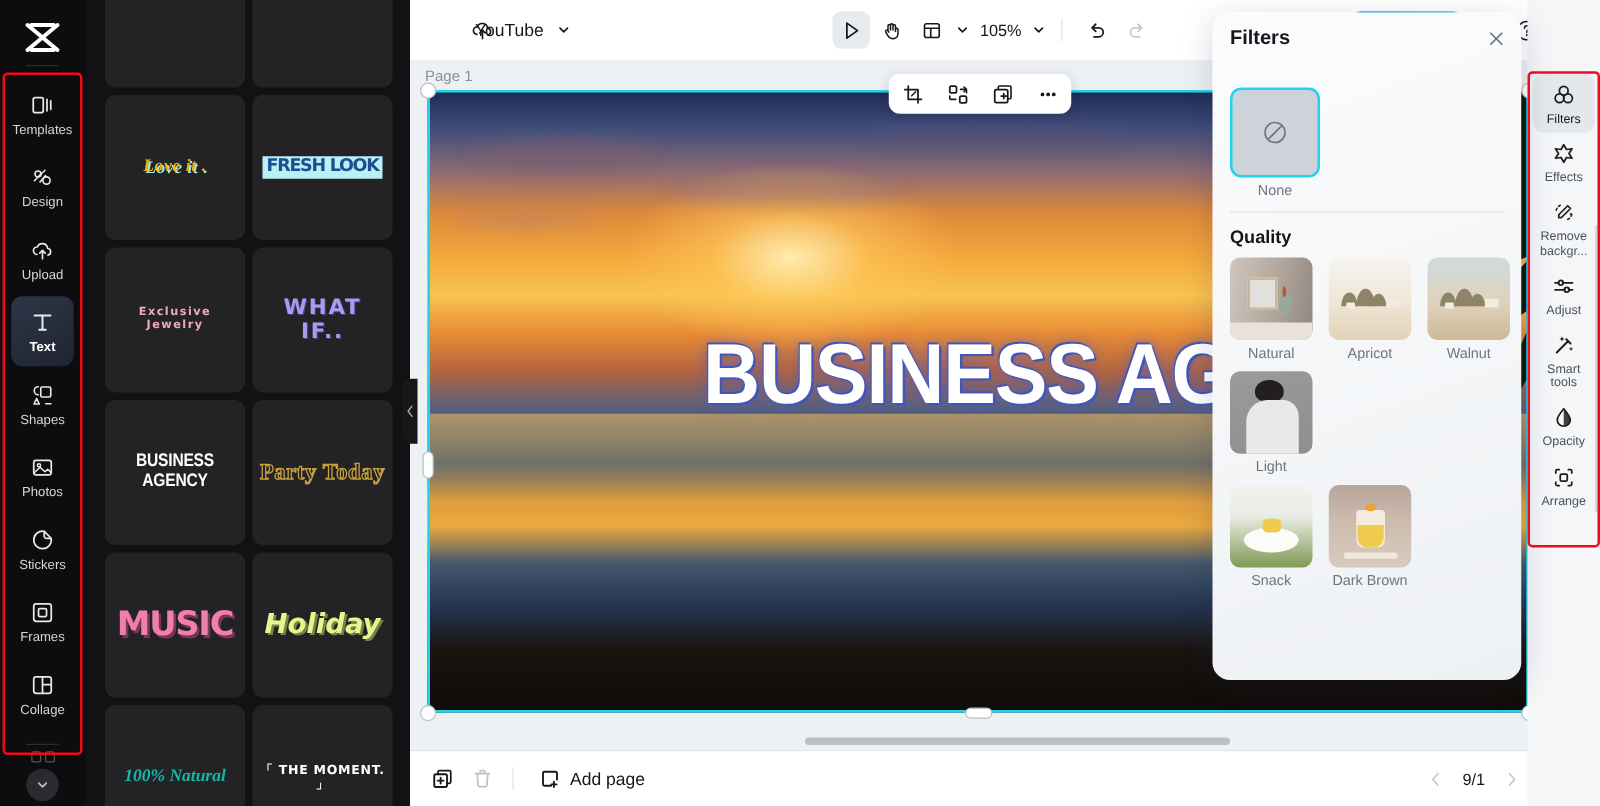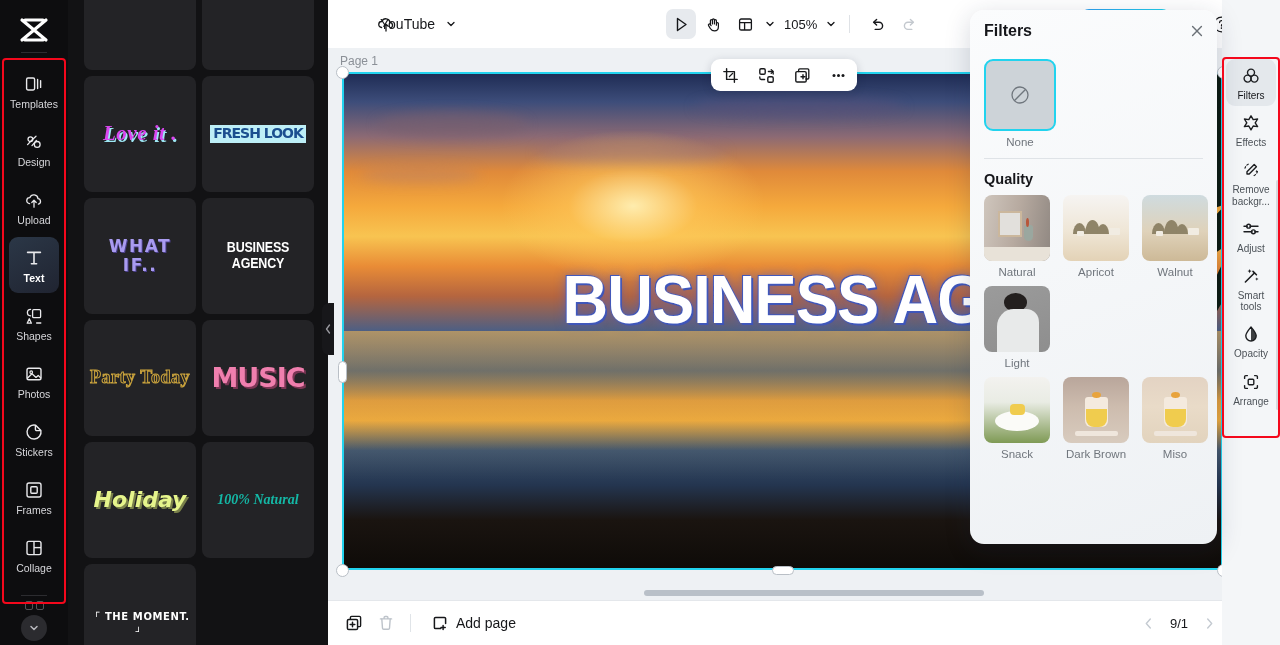--- a/index.html
+++ b/index.html
@@ -52,21 +52,21 @@
     position: absolute; left: 16px; top: -46px;
     width: 230px;
     display: grid; grid-template-columns: 112px 112px; gap: 6px;
   }
   .tpl-card {
     height: 116px; background: #232326; border-radius: 8px;
     display: flex; align-items: center; justify-content: center;
     overflow: hidden; cursor: pointer; padding: 4px;
   }
   .tpl-card span { text-align: center; line-height: 1.1; }
-  .t-love   { font-family: "Liberation Serif", serif; font-style: italic; font-weight: bold; font-size: 21px; color: #d946ef; text-shadow: 1.5px 1.5px 0 #9ee8f5; letter-spacing: .5px; }
+  .t-love   { font-family: "Liberation Serif", serif; font-style: italic; font-weight: bold; font-size: 14px; color: #eab308; text-shadow: 1.5px 1.5px 0 #9ee8f5; letter-spacing: .5px; }
   .t-fresh  { font-family: "DejaVu Sans", sans-serif; font-weight: bold; font-size: 14px; color: #1b4f8f; background: #bdeff7; padding: 1px 3px; letter-spacing: -1px; }
   .t-excl   { font-family: "DejaVu Sans", sans-serif; font-weight: bold; font-size: 9px; color: #f0a8c2; letter-spacing: 1.2px; }
   .t-what   { font-family: "DejaVu Sans", sans-serif; font-weight: bold; font-size: 17px; color: #a99bf0; letter-spacing: 1.5px; text-shadow: 1px 1px 0 #4a3f8a; }
   .t-bus    { font-family: "Liberation Sans Narrow","Liberation Sans", sans-serif; font-weight: bold; font-size: 14.5px; color: #ffffff; letter-spacing: -0.2px; transform: scaleX(.86); }
   .t-party  { font-family: "Liberation Serif", serif; font-weight: bold; font-size: 18px; color: #232326; -webkit-text-stroke: 1px #c9a23c; letter-spacing: .5px; }
   .t-music  { font-family: "DejaVu Sans", sans-serif; font-weight: bold; font-size: 27px; color: #f07fae; letter-spacing: -1px; text-shadow: 2px 2px 0 #7a3554; }
   .t-holi   { font-family: "DejaVu Sans", sans-serif; font-weight: bold; font-size: 22px; color: #e6f58c; font-style: italic; text-shadow: 2px 2px 0 #79804a; }
   .t-nat    { font-family: "Liberation Serif", serif; font-weight: bold; font-size: 14px; color: #14b8a6; font-style: italic; }
   .t-mom    { font-family: "DejaVu Sans", sans-serif; font-weight: bold; font-size: 10px; color: #ffffff; letter-spacing: .6px; }
   #panel-handle {
@@ -172,21 +172,21 @@
   #filters-panel {
     position: absolute; left: 970px; top: 58px; width: 247px; height: 534px;
     background: linear-gradient(160deg,#fbfcfd 0%, #eef1f4 100%);
     border-radius: 14px; box-shadow: 0 6px 26px rgba(25,40,70,.18);
     z-index: 20; overflow: hidden;
   }
   #fp-head { position: absolute; left: 14px; top: 12px; right: 12px; display: flex; align-items: center; justify-content: space-between; }
   #fp-title { font-size: 16px; font-weight: bold; color: #15161a; }
   #fp-close { color: #6b7177; cursor: pointer; display: flex; }
   #fp-body { position: absolute; left: 0; top: 40px; width: 247px; height: 494px; padding: 0 14px; overflow: hidden; }
-  .fp-none-wrap { margin-top: 9px; width: 72px; }
+  .fp-none-wrap { margin-top: 20px; width: 72px; }
   #none-thumb {
     width: 72px; height: 72px; border-radius: 9px;
     background: #cdd3d8; border: 2px solid #22d3ee;
     display: flex; align-items: center; justify-content: center; color: #6f767d; cursor: pointer;
   }
   .fp-cap { margin-top: 5px; font-size: 11.5px; color: #70767d; text-align: center; }
   .fp-rule { margin: 10px 0 0 0; height: 1px; background: #dfe3e7; }
   .fp-sec { margin-top: 12px; font-size: 14.5px; font-weight: bold; color: #15161a; }
   .fp-grid { margin-top: 8px; display: grid; grid-template-columns: 66px 66px 66px; gap: 8px 13px; }
   .fp-item { width: 66px; cursor: pointer; }
@@ -352,20 +352,23 @@
           <span class="t-blank"></span>
         </div>
         <div class="tpl-card">
           <span class="t-blank"></span>
         </div>
         <div class="tpl-card">
           <span class="t-love">Love it .</span>
         </div>
         <div class="tpl-card">
           <span class="t-fresh">FRESH LOOK</span>
+        </div>
+        <div class="tpl-card">
+          <span class="t-excl">Exclusive Jewelry</span>
         </div>
         <div class="tpl-card">
           <span class="t-what">WHAT  IF..</span>
         </div>
         <div class="tpl-card">
           <span class="t-bus">BUSINESS AGENCY</span>
         </div>
         <div class="tpl-card">
           <span class="t-party">Party Today</span>
         </div>
@@ -670,29 +673,20 @@
               </div>
               <div class="fp-item">
                 <div class="fp-thumb th-dbrown">
                   <div class="cake" style="left:22px;top:20px;width:23px;height:30px"></div>
                   <div class="cakey" style="left:23px;top:32px;width:21px;height:18px"></div>
                   <div style="position:absolute;left:29px;top:15px;width:9px;height:6px;background:#e8a33c;border-radius:50%"></div>
                   <div style="position:absolute;left:12px;bottom:7px;width:43px;height:5px;background:#efe6dc;border-radius:2px"></div>
                 </div>
                 <div class="fp-cap">Dark Brown</div>
               </div>
-              <div class="fp-item">
-                <div class="fp-thumb th-miso">
-                  <div class="cake" style="left:22px;top:20px;width:23px;height:30px"></div>
-                  <div class="cakey" style="left:23px;top:32px;width:21px;height:18px"></div>
-                  <div style="position:absolute;left:29px;top:15px;width:9px;height:6px;background:#e8a33c;border-radius:50%"></div>
-                  <div style="position:absolute;left:12px;bottom:7px;width:43px;height:5px;background:#efe6dc;border-radius:2px"></div>
-                </div>
-                <div class="fp-cap">Miso</div>
-              </div>
             </div>
           </div>
       </div>
     </div>
   </div>
 
   <div id="right-rail">
     <div id="rr-items">
         <div class="rr-item active">
           <span class="rr-ico">

